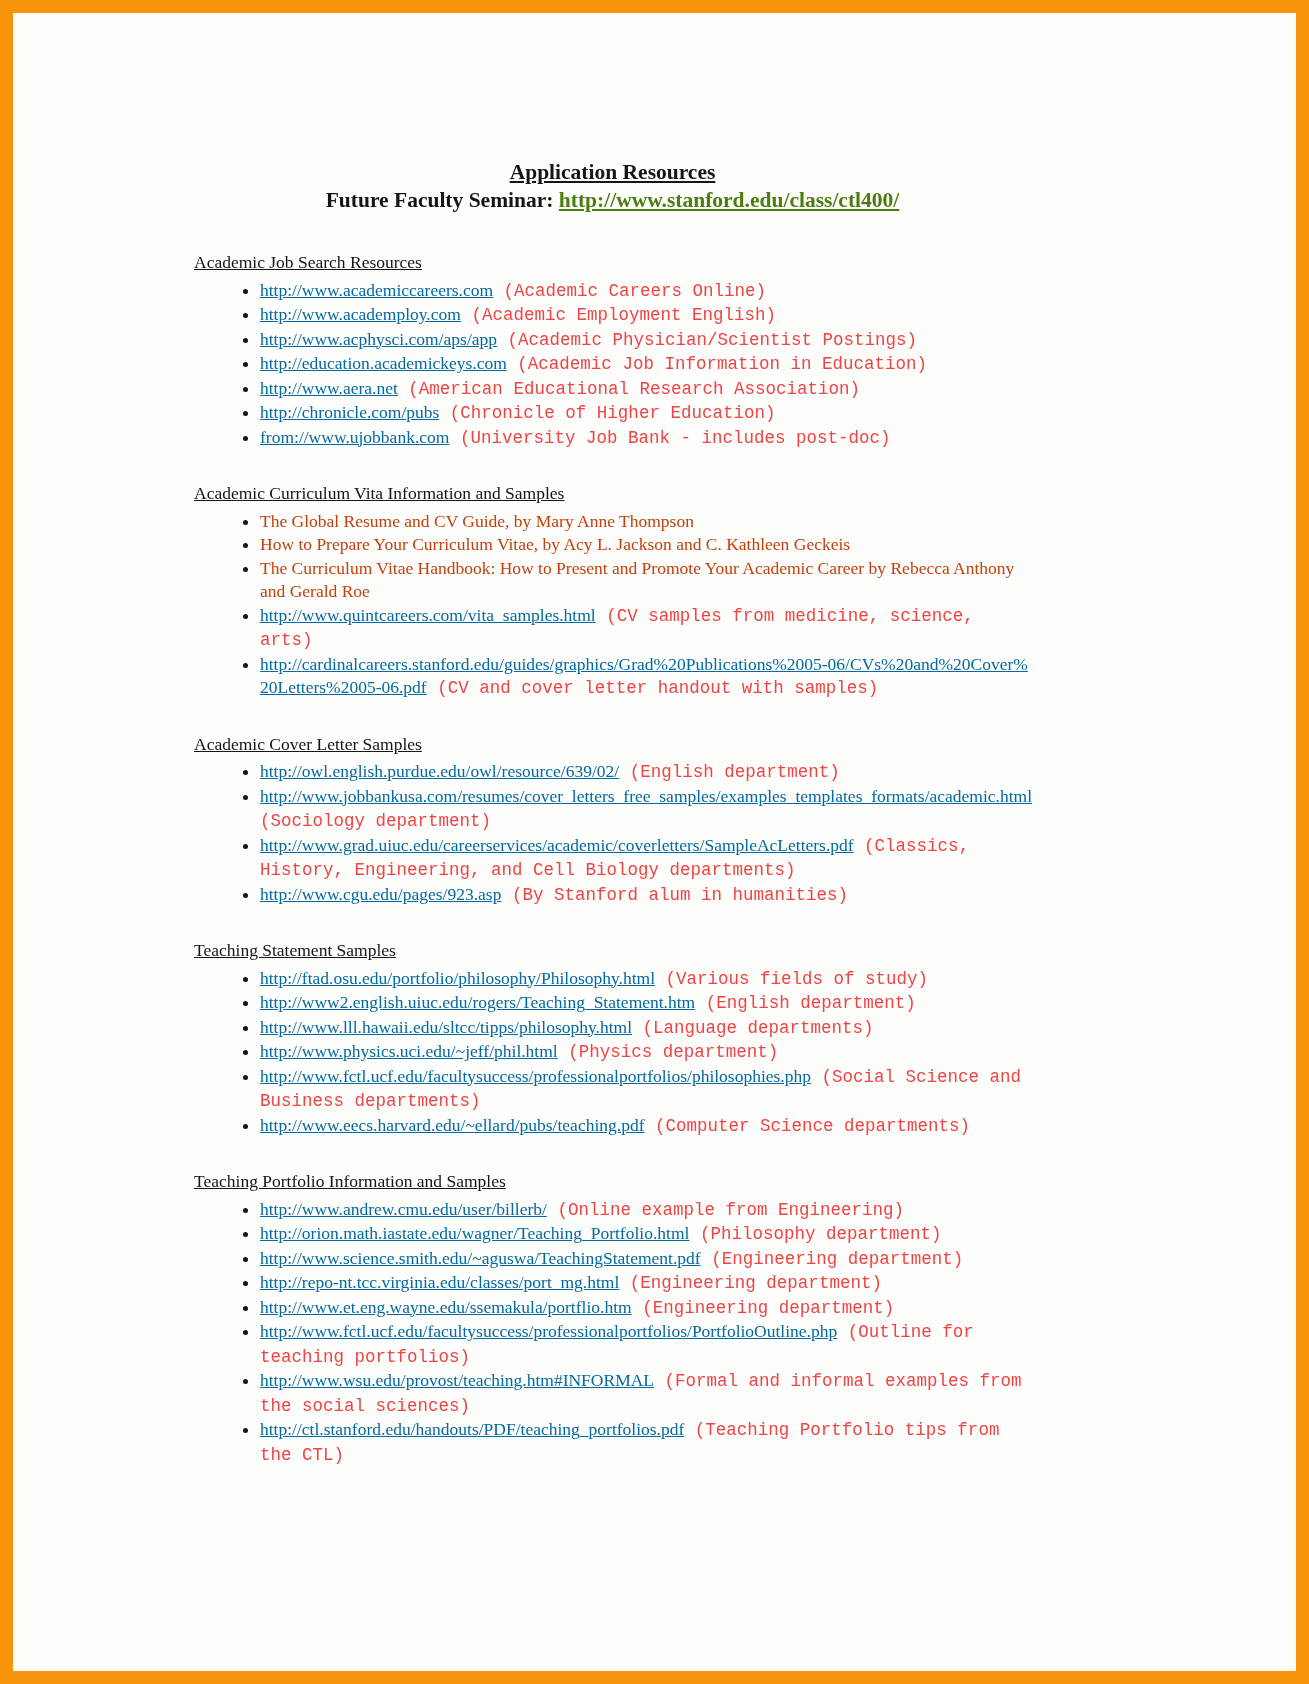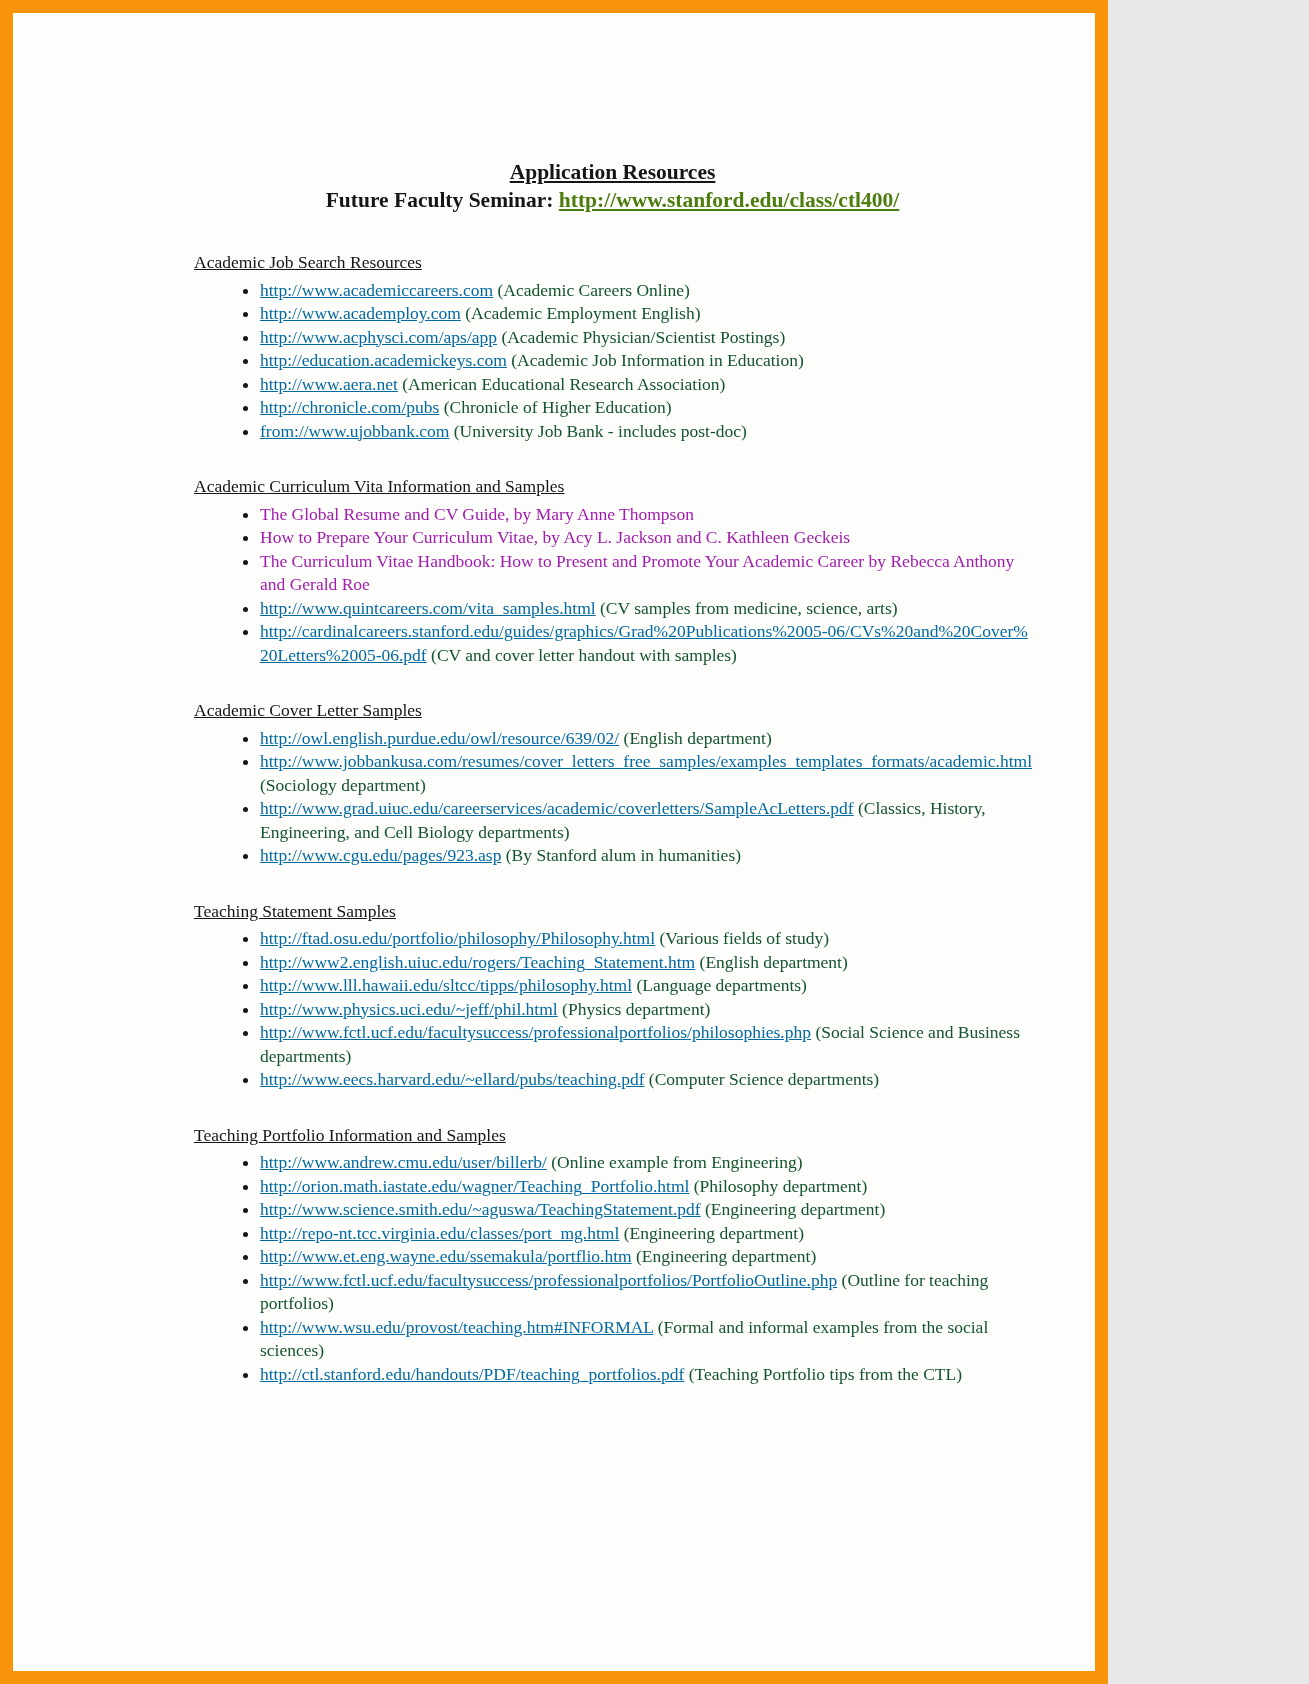--- a/index.html
+++ b/index.html
@@ -1,18 +1,18 @@
 <!DOCTYPE html>
 <html><head>
 <meta charset="utf-8">
 <style>
   html,body { margin:0; padding:0; background:#e8e8e8; }
   .page {
     position:relative;
-    width:1108px; height:1684px;
+    width:1309px; height:1684px;
     box-sizing:border-box;
     border:13px solid #F8940A;
     background:#FDFDFB;
     font-family:"Liberation Serif", serif;
     color:#151515;
     overflow:hidden;
   }
   .doc {
     margin:145px 0 0 177px;
     width:845px;
@@ -49,22 +49,22 @@
   ul.res li {
     margin:0;
     padding:0;
   }
   a.lnk {
     color:#0369a1;
     text-decoration:underline;
     word-break:break-all;
     cursor:pointer;
   }
-  .desc { color:#14532d; }
-  .plain { color:#a21caf; }
+  .desc { color:#ef4444;font-family:Liberation Mono, monospace; }
+  .plain { color:#c2410c; }
 </style>
 </head>
 <body>
 
 <div class="page">
   <div class="doc">
 
     <div class="titleblock">
       <div class="title">Application Resources</div>
       <div class="subtitle"><span>Future Faculty Seminar: </span><a class="subtitle-link">http://www.stanford.edu/class/ctl400/</a></div>

